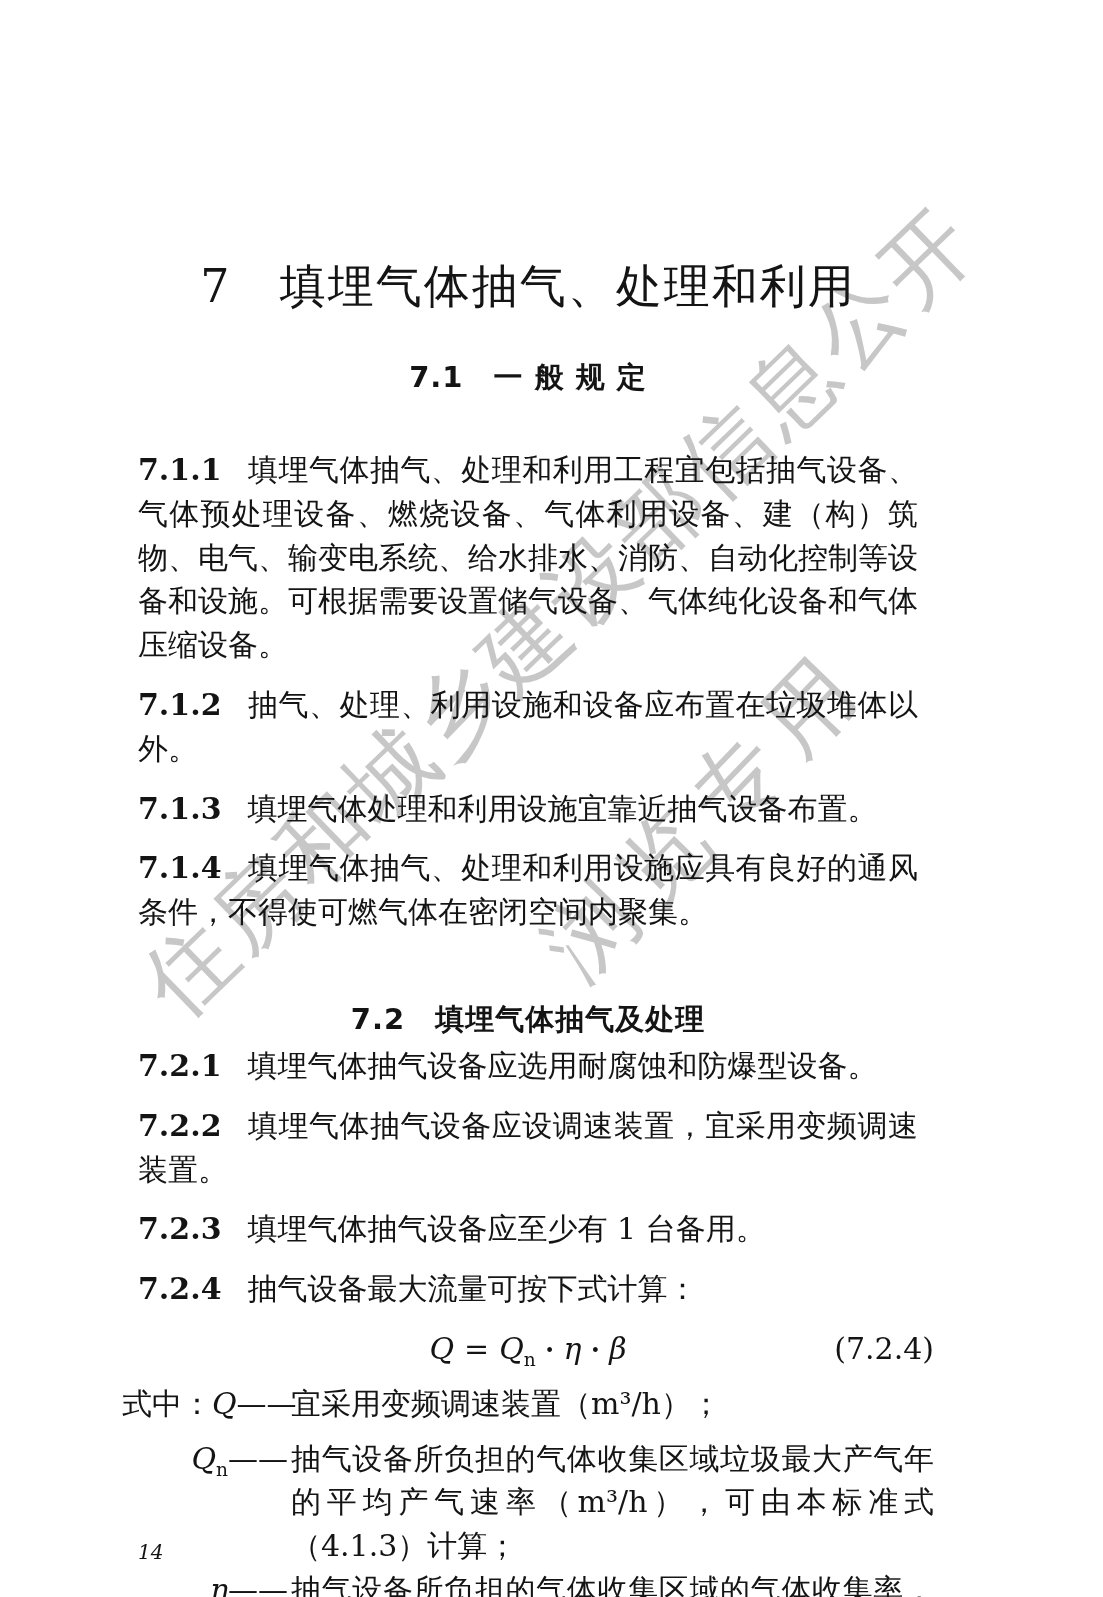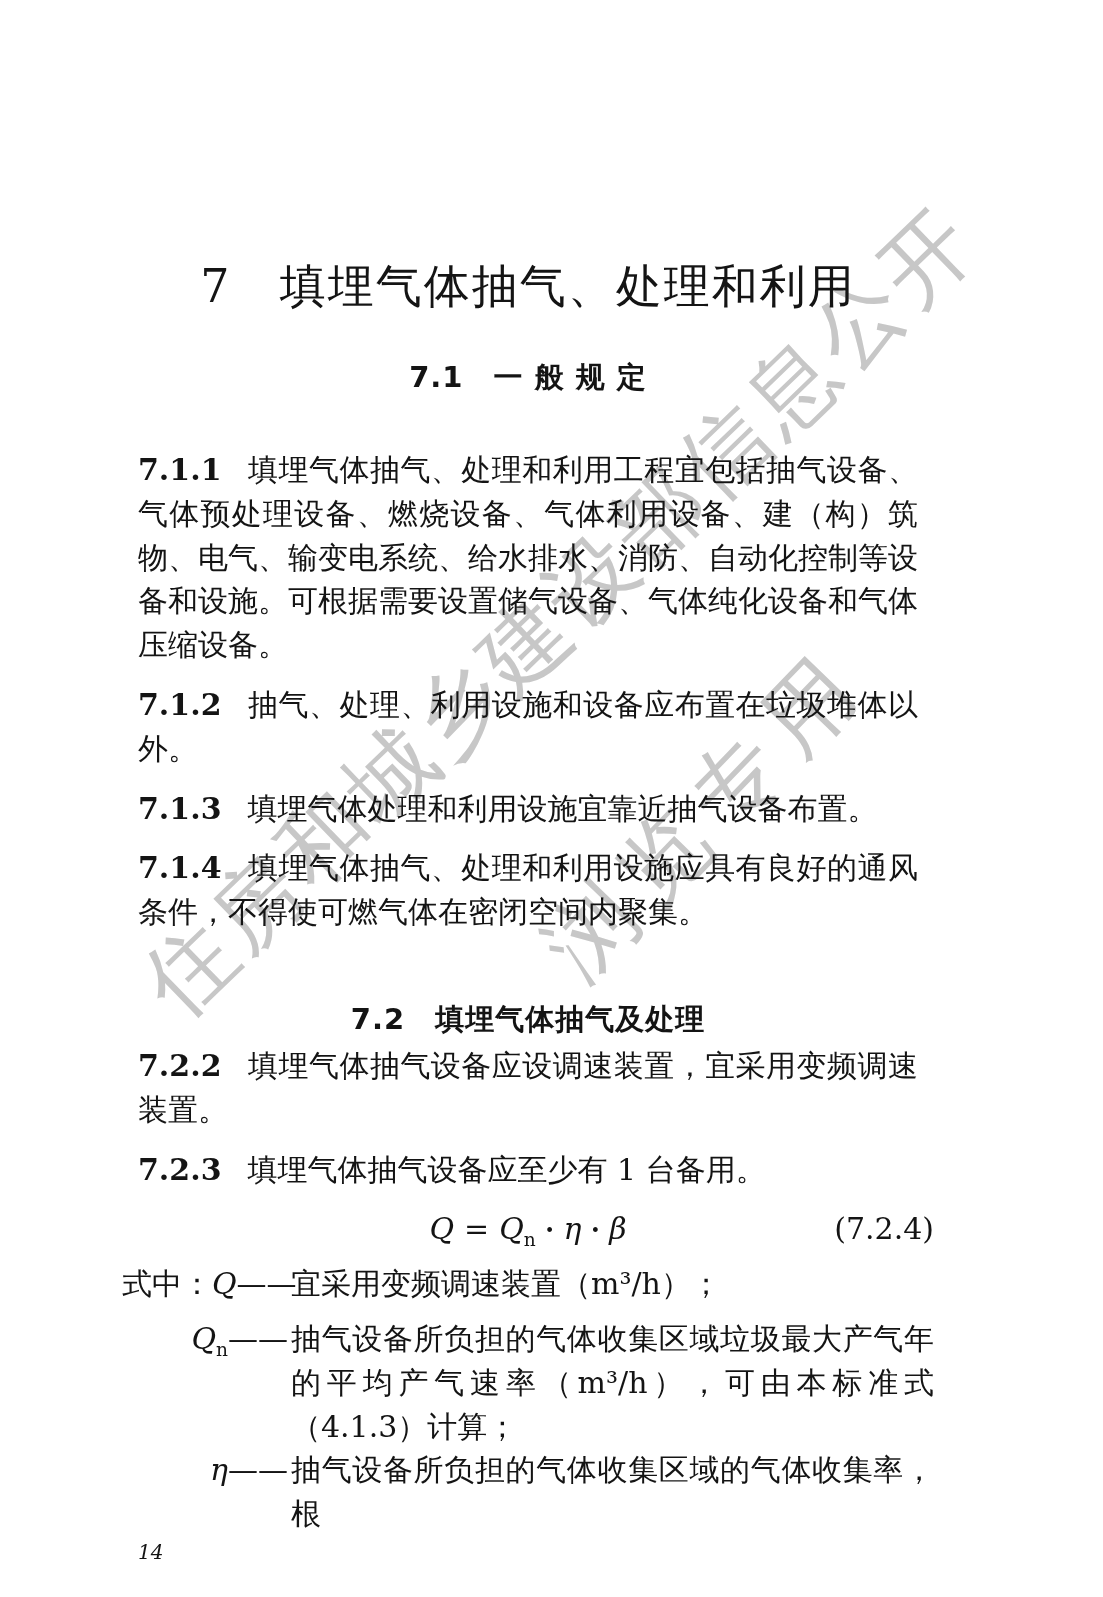--- a/index.html
+++ b/index.html
@@ -99,24 +99,30 @@
     </p>
     <p>
       <span class="cnum">7.1.4</span><span>填埋气体抽气、处理和利用设施应具有良好的通风条件，不得使可燃气体在密闭空间内聚集。</span>
     </p>
   </div>
 
   <div class="col sec-heading h72">7.2　填埋气体抽气及处理</div>
 
   <div class="col bodyblock b72">
     <p>
+      <span class="cnum">7.2.1</span><span>填埋气体抽气设备应选用耐腐蚀和防爆型设备。</span>
+    </p>
+    <p>
       <span class="cnum">7.2.2</span><span>填埋气体抽气设备应设调速装置，宜采用变频调速装置。</span>
     </p>
     <p>
       <span class="cnum">7.2.3</span><span>填埋气体抽气设备应至少有 1 台备用。</span>
+    </p>
+    <p>
+      <span class="cnum">7.2.4</span><span>抽气设备最大流量可按下式计算：</span>
     </p>
 
     <div class="formula-row">
       <span class="fexpr"><span class="var">Q</span><span class="feq">=</span><span class="var">Q</span><sub>n</sub><span class="mdot">•</span><span class="var">η</span><span class="mdot">•</span><span class="var">β</span></span>
       <span class="flabel">(7.2.4)</span>
     </div>
 
     <div class="where-row">
       <span class="where-lead"><span>式中：</span><span class="var">Q</span><sub></sub><span>——</span></span>
       <span class="where-text">宜采用变频调速装置（m³/h）；</span>

